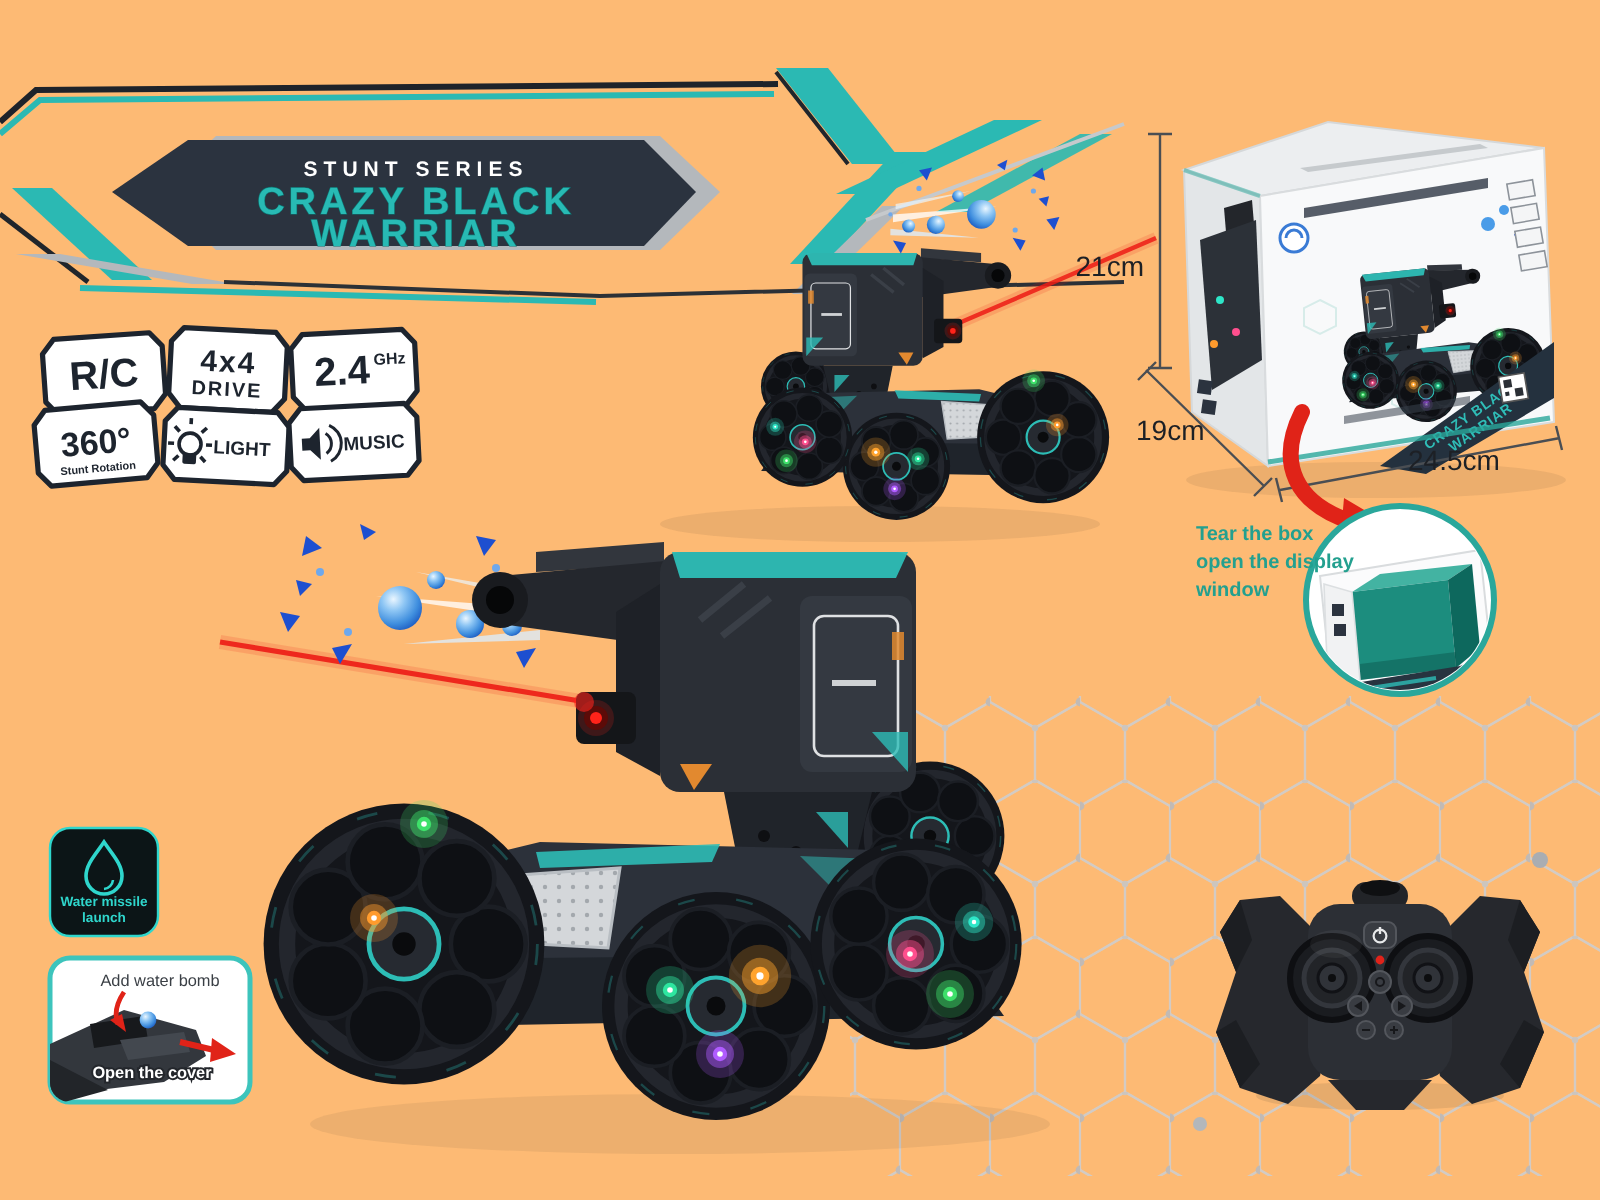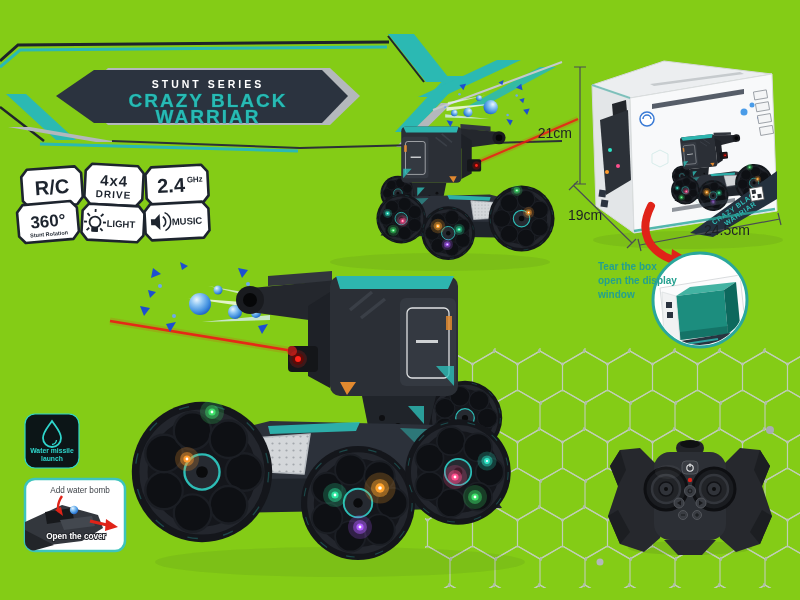--- a/index.html
+++ b/index.html
@@ -1,16 +1,16 @@
 <!DOCTYPE html>
 <html><head>
 <meta charset="utf-8">
 <style>
   html,body{margin:0;padding:0;background:#ffffff;}
-  .stage{position:relative;width:800px;height:600px;background:#84cc16;overflow:hidden;
+  .stage{position:relative;width:800px;height:600px;background:#fdba74;overflow:hidden;
          font-family:"Liberation Sans",sans-serif;}
   svg text{font-family:"Liberation Sans",sans-serif;}
 </style>
 </head>
 <body>
 
 <div class="stage">
 <svg width="800" height="600" viewBox="0 0 800 600" xmlns="http://www.w3.org/2000/svg">
   <defs>
     <radialGradient id="bombG" cx="35%" cy="30%" r="75%">

